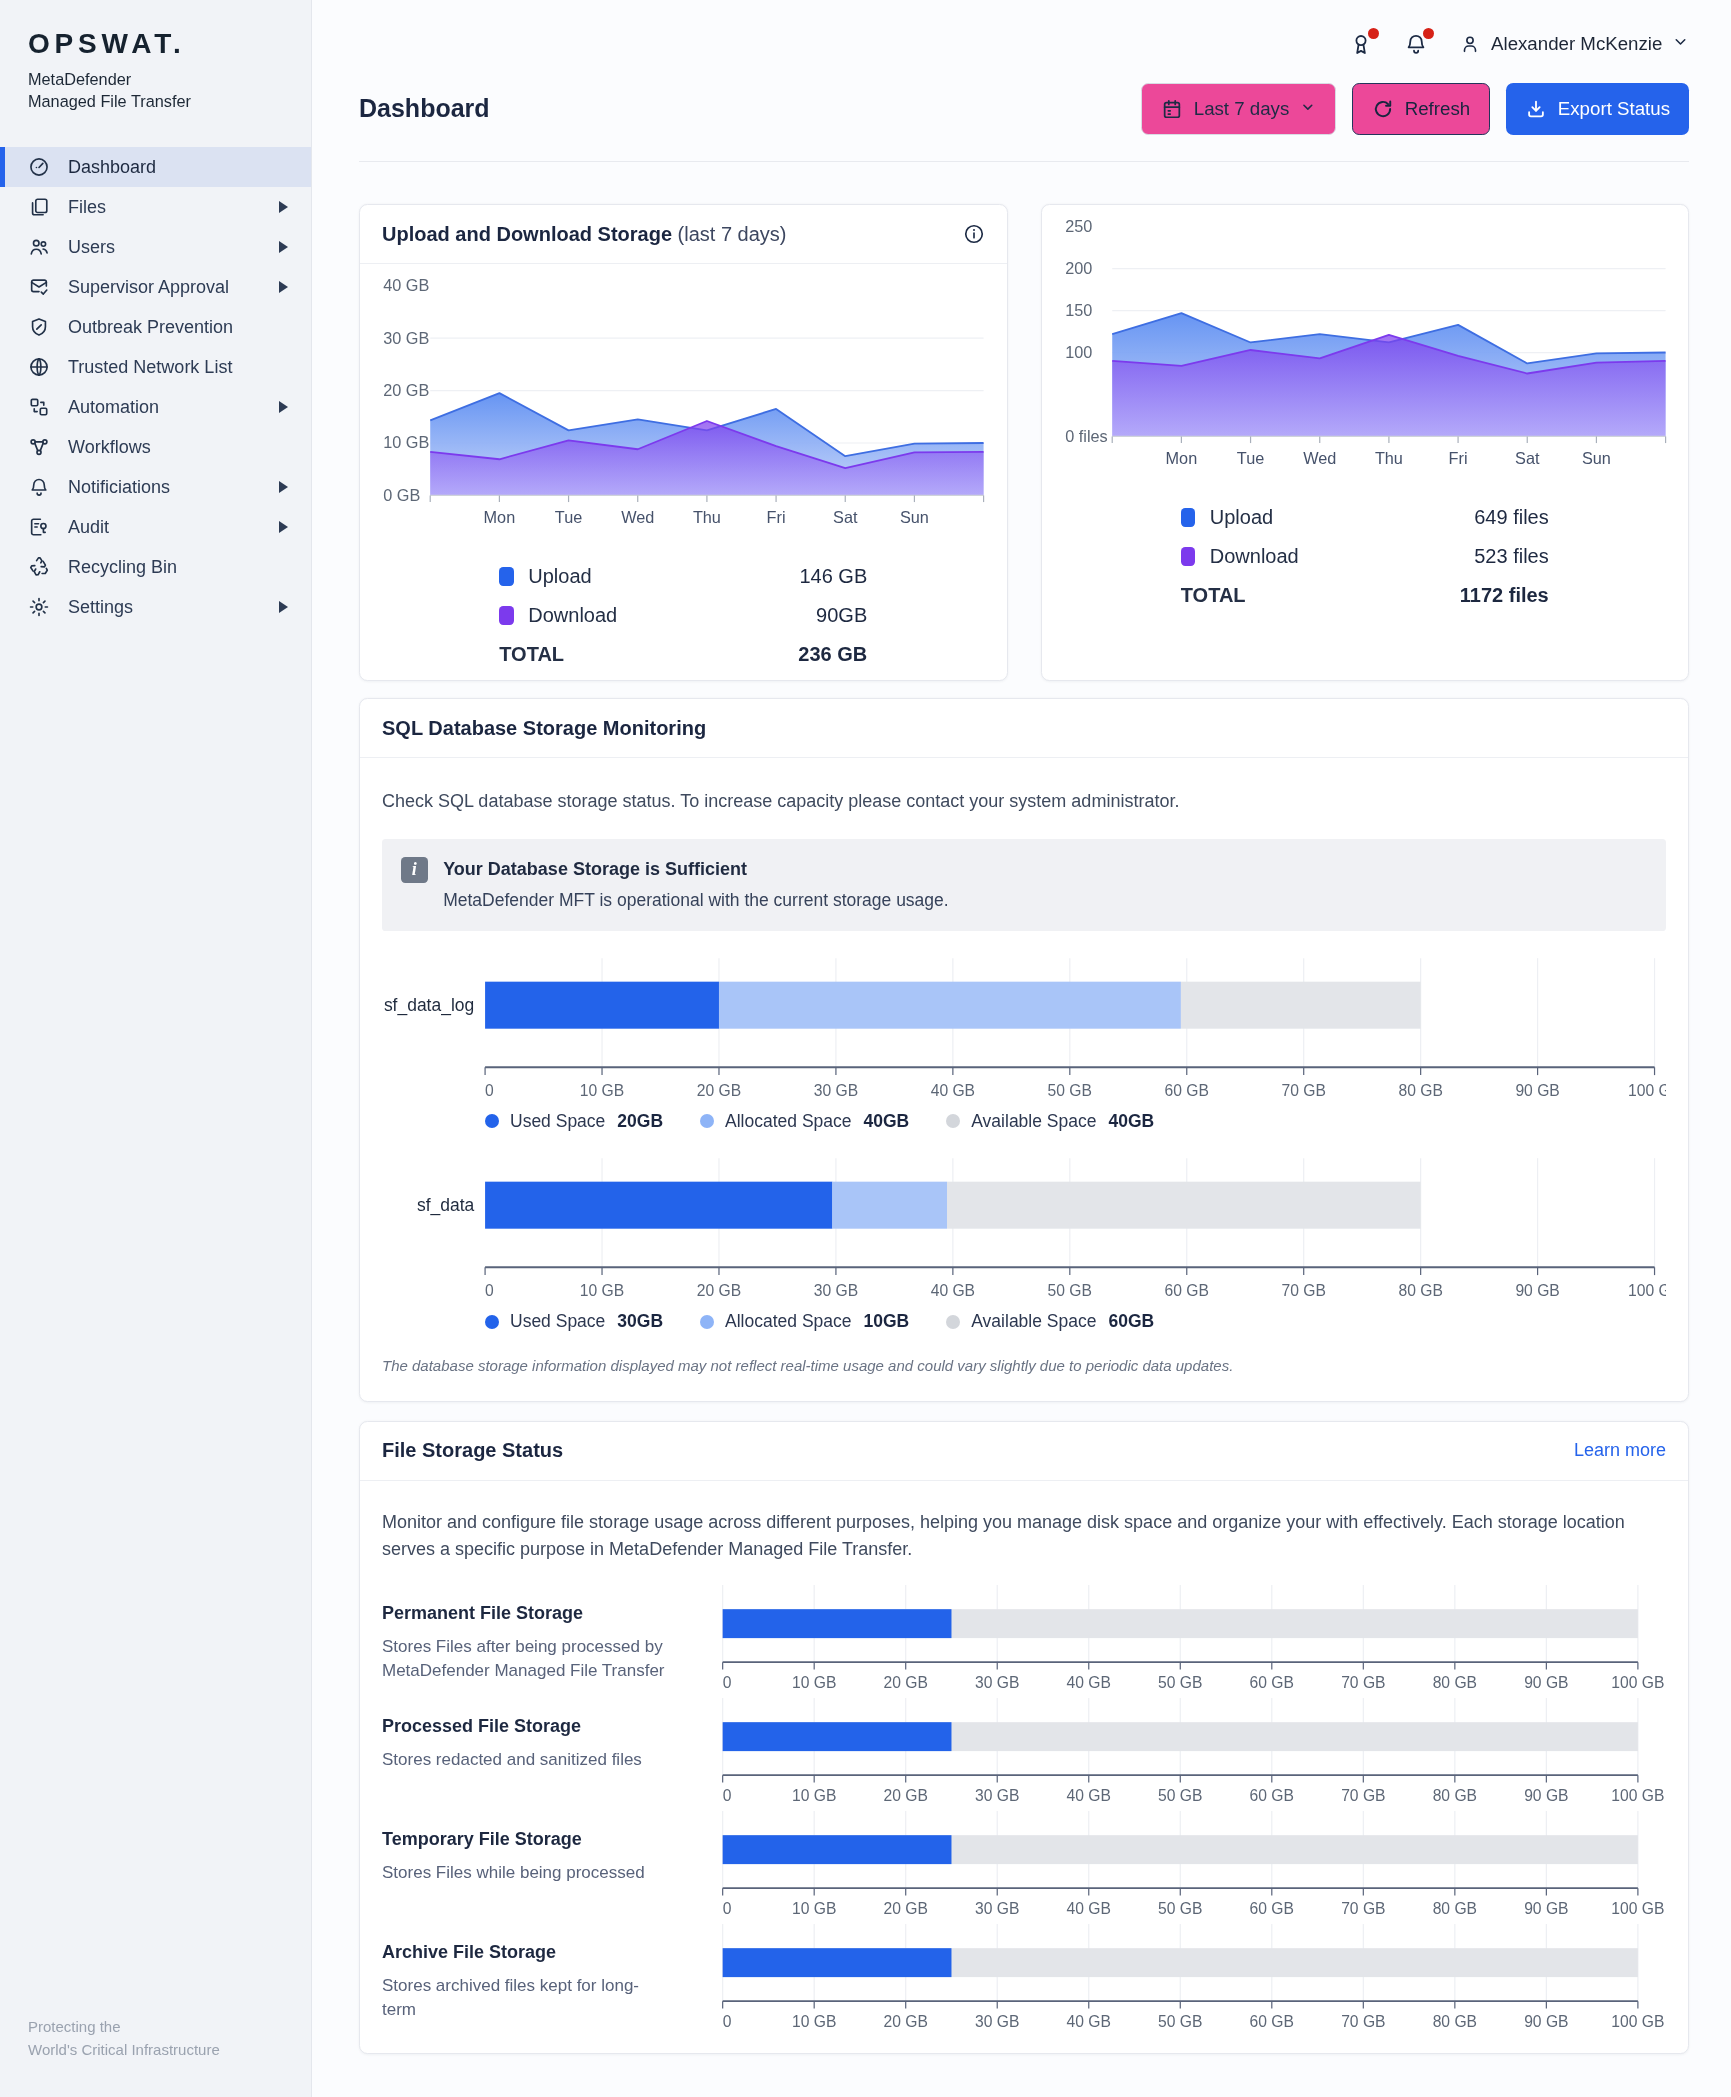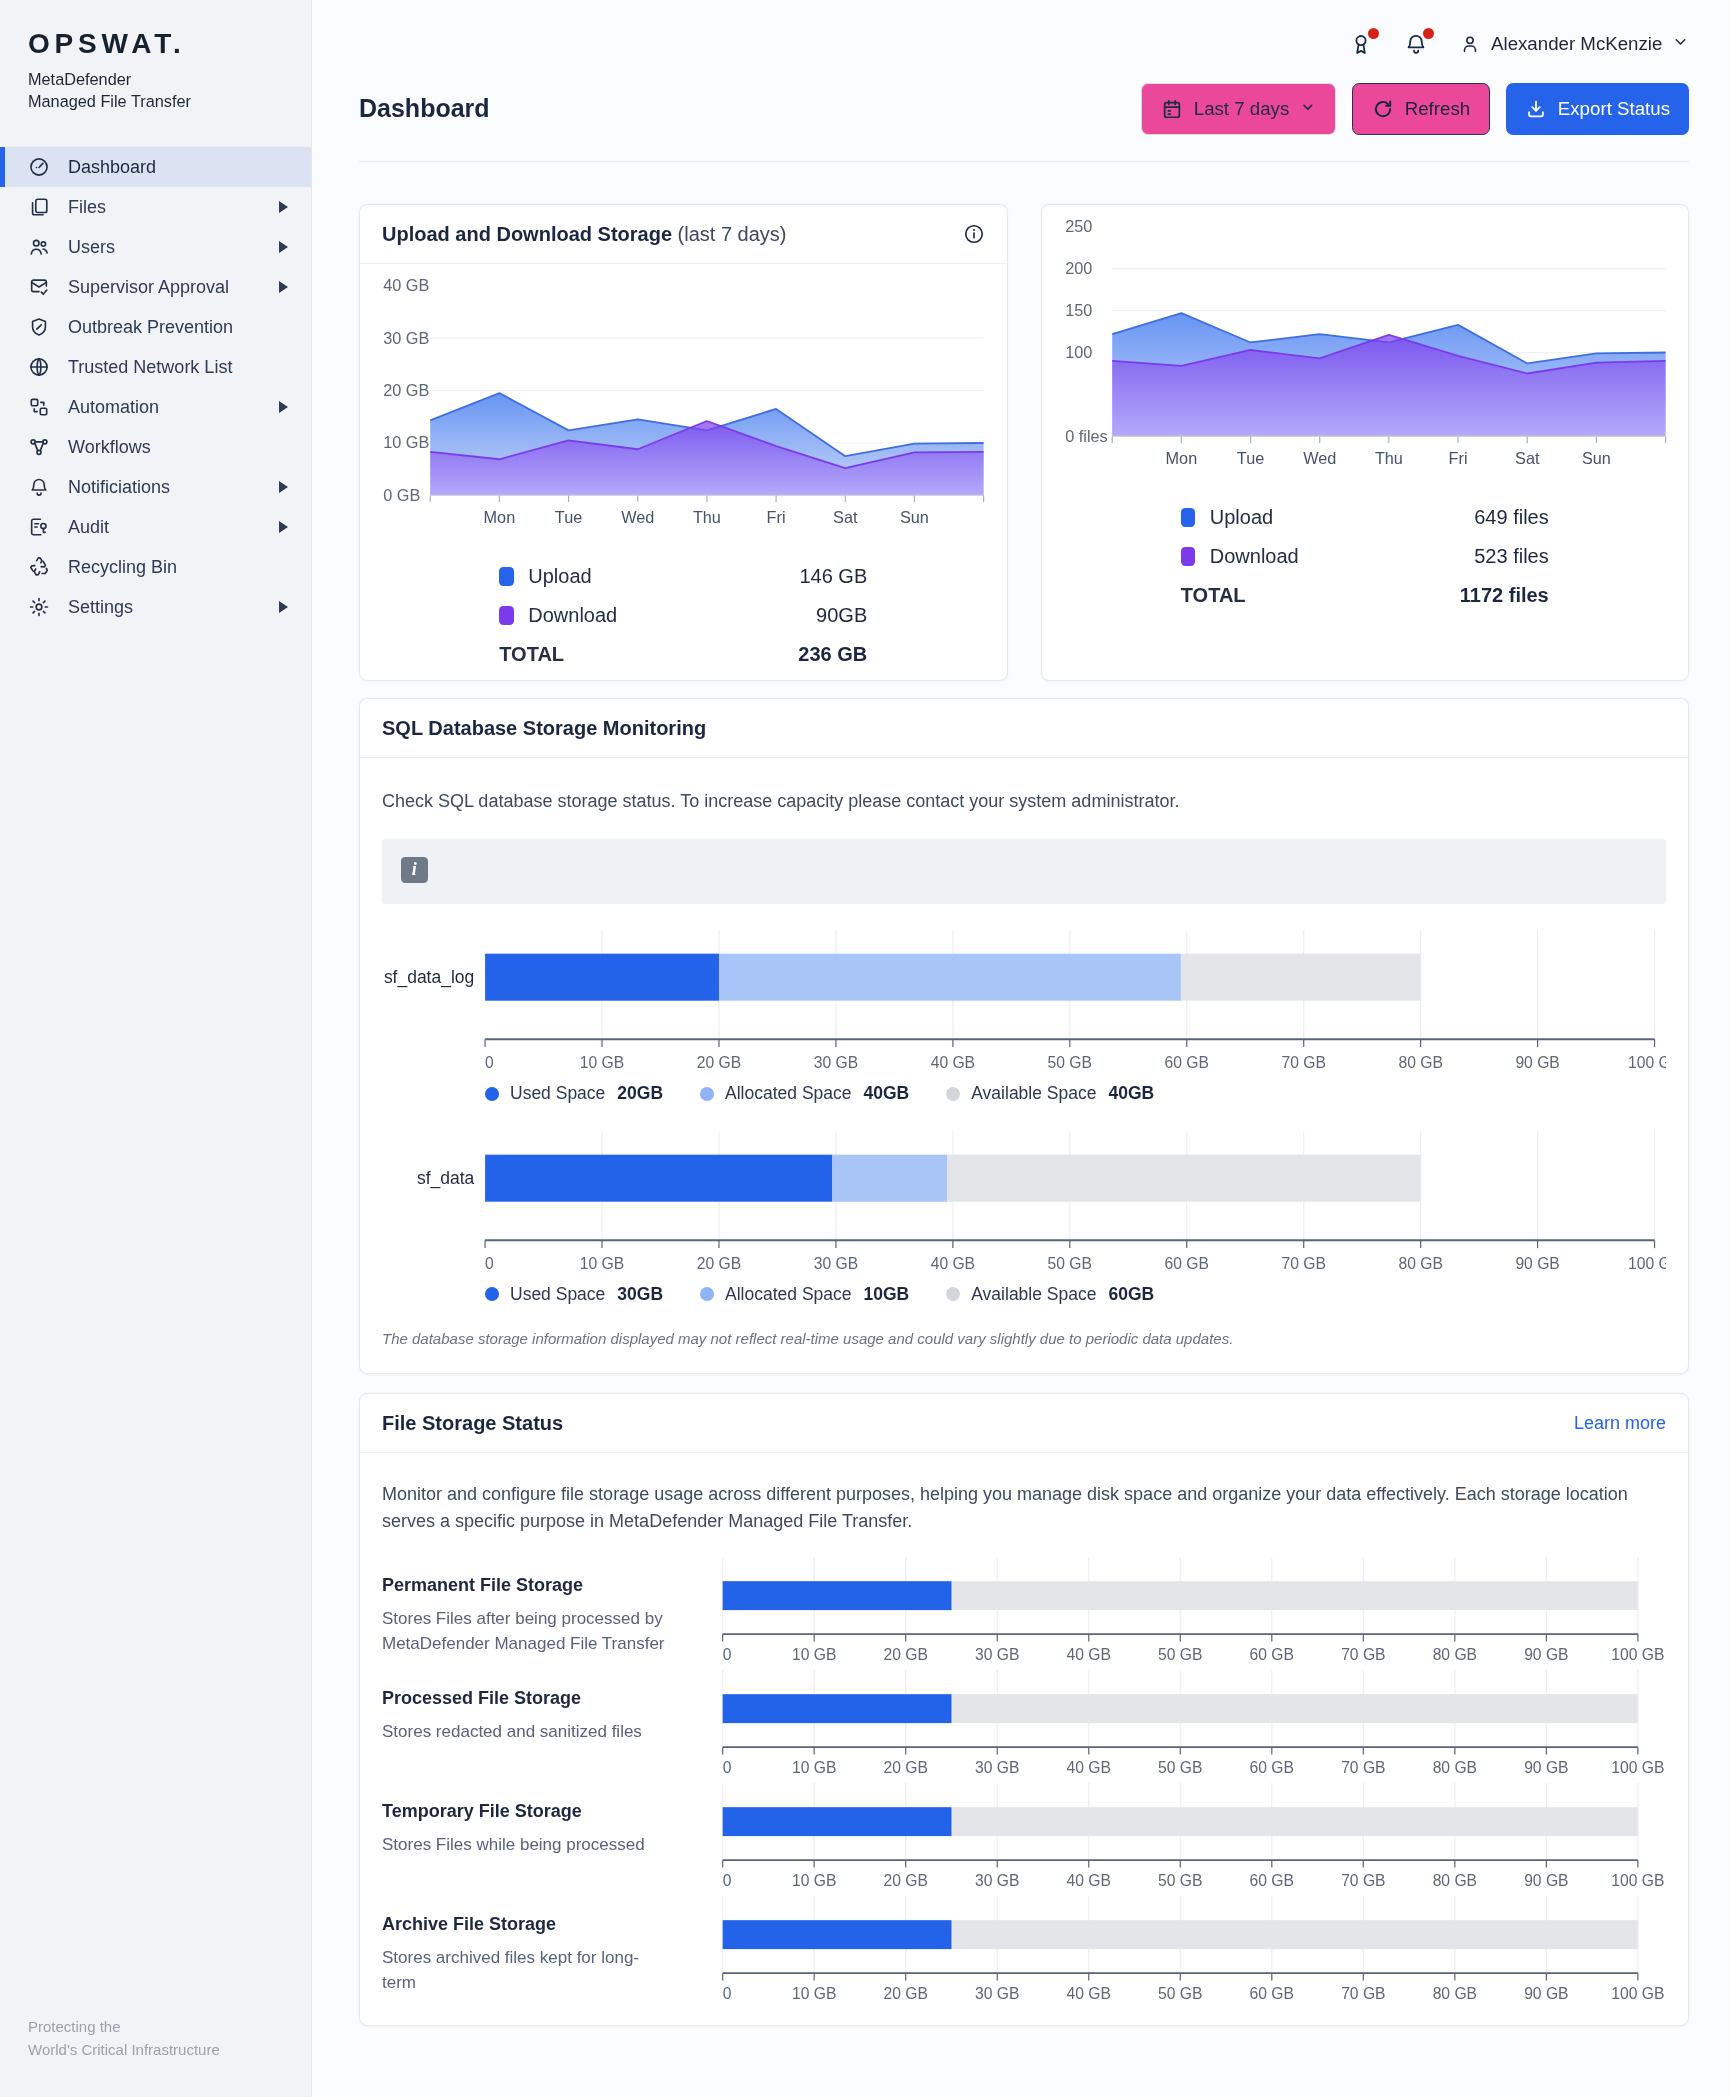--- a/index.html
+++ b/index.html
@@ -427,20 +427,24 @@
     </div>
   </div>
 
   <div class="card sql-card">
     <div class="card-header">
       <div class="card-title">SQL Database Storage Monitoring</div>
     </div>
     <div class="section-desc">Check SQL database storage status. To increase capacity please contact your system administrator.</div>
     <div class="banner">
       <div class="banner-icon">i</div>
+      <div>
+        <div class="banner-title">Your Database Storage is Sufficient</div>
+        <div class="banner-body">MetaDefender MFT is operational with the current storage usage.</div>
+      </div>
     </div>
 
     <div class="db-chart"><svg viewBox="0 0 2130 240" width="1284" height="145">
           <line x1="365" y1="0" x2="365" y2="181" stroke="#edeff3" stroke-width="2"></line>
           <line x1="559" y1="0" x2="559" y2="181" stroke="#edeff3" stroke-width="2"></line>
           <line x1="753" y1="0" x2="753" y2="181" stroke="#edeff3" stroke-width="2"></line>
           <line x1="947" y1="0" x2="947" y2="181" stroke="#edeff3" stroke-width="2"></line>
           <line x1="1141" y1="0" x2="1141" y2="181" stroke="#edeff3" stroke-width="2"></line>
           <line x1="1335" y1="0" x2="1335" y2="181" stroke="#edeff3" stroke-width="2"></line>
           <line x1="1529" y1="0" x2="1529" y2="181" stroke="#edeff3" stroke-width="2"></line>
@@ -551,21 +555,21 @@
       </div>
 
     <div class="footnote">The database storage information displayed may not reflect real-time usage and could vary slightly due to periodic data updates.</div>
   </div>
 
   <div class="card fs-card">
     <div class="card-header">
       <div class="card-title">File Storage Status</div>
       <span class="link">Learn more</span>
     </div>
-    <div class="fs-desc">Monitor and configure file storage usage across different purposes, helping you manage disk space and organize your data effectively. Each storage location serves a specific purpose in MetaDefender Managed File Transfer.</div>
+    <div class="fs-desc">Monitor and configure file storage usage across different purposes, helping you manage disk space and organize your with effectively. Each storage location serves a specific purpose in MetaDefender Managed File Transfer.</div>
     <div class="fs-rows">
         <div class="fs-row">
           <div class="fs-text">
             <div class="fs-title">Permanent File Storage</div>
             <div class="fs-sub">Stores Files after being processed by MetaDefender Managed File Transfer</div>
           </div>
           <div class="fs-chart"><svg viewBox="0 0 1590 174" width="958" height="105">
               <line x1="26" y1="0" x2="26" y2="128" stroke="#edeff3" stroke-width="2"></line>
               <line x1="177.9" y1="0" x2="177.9" y2="128" stroke="#edeff3" stroke-width="2"></line>
               <line x1="329.8" y1="0" x2="329.8" y2="128" stroke="#edeff3" stroke-width="2"></line>

